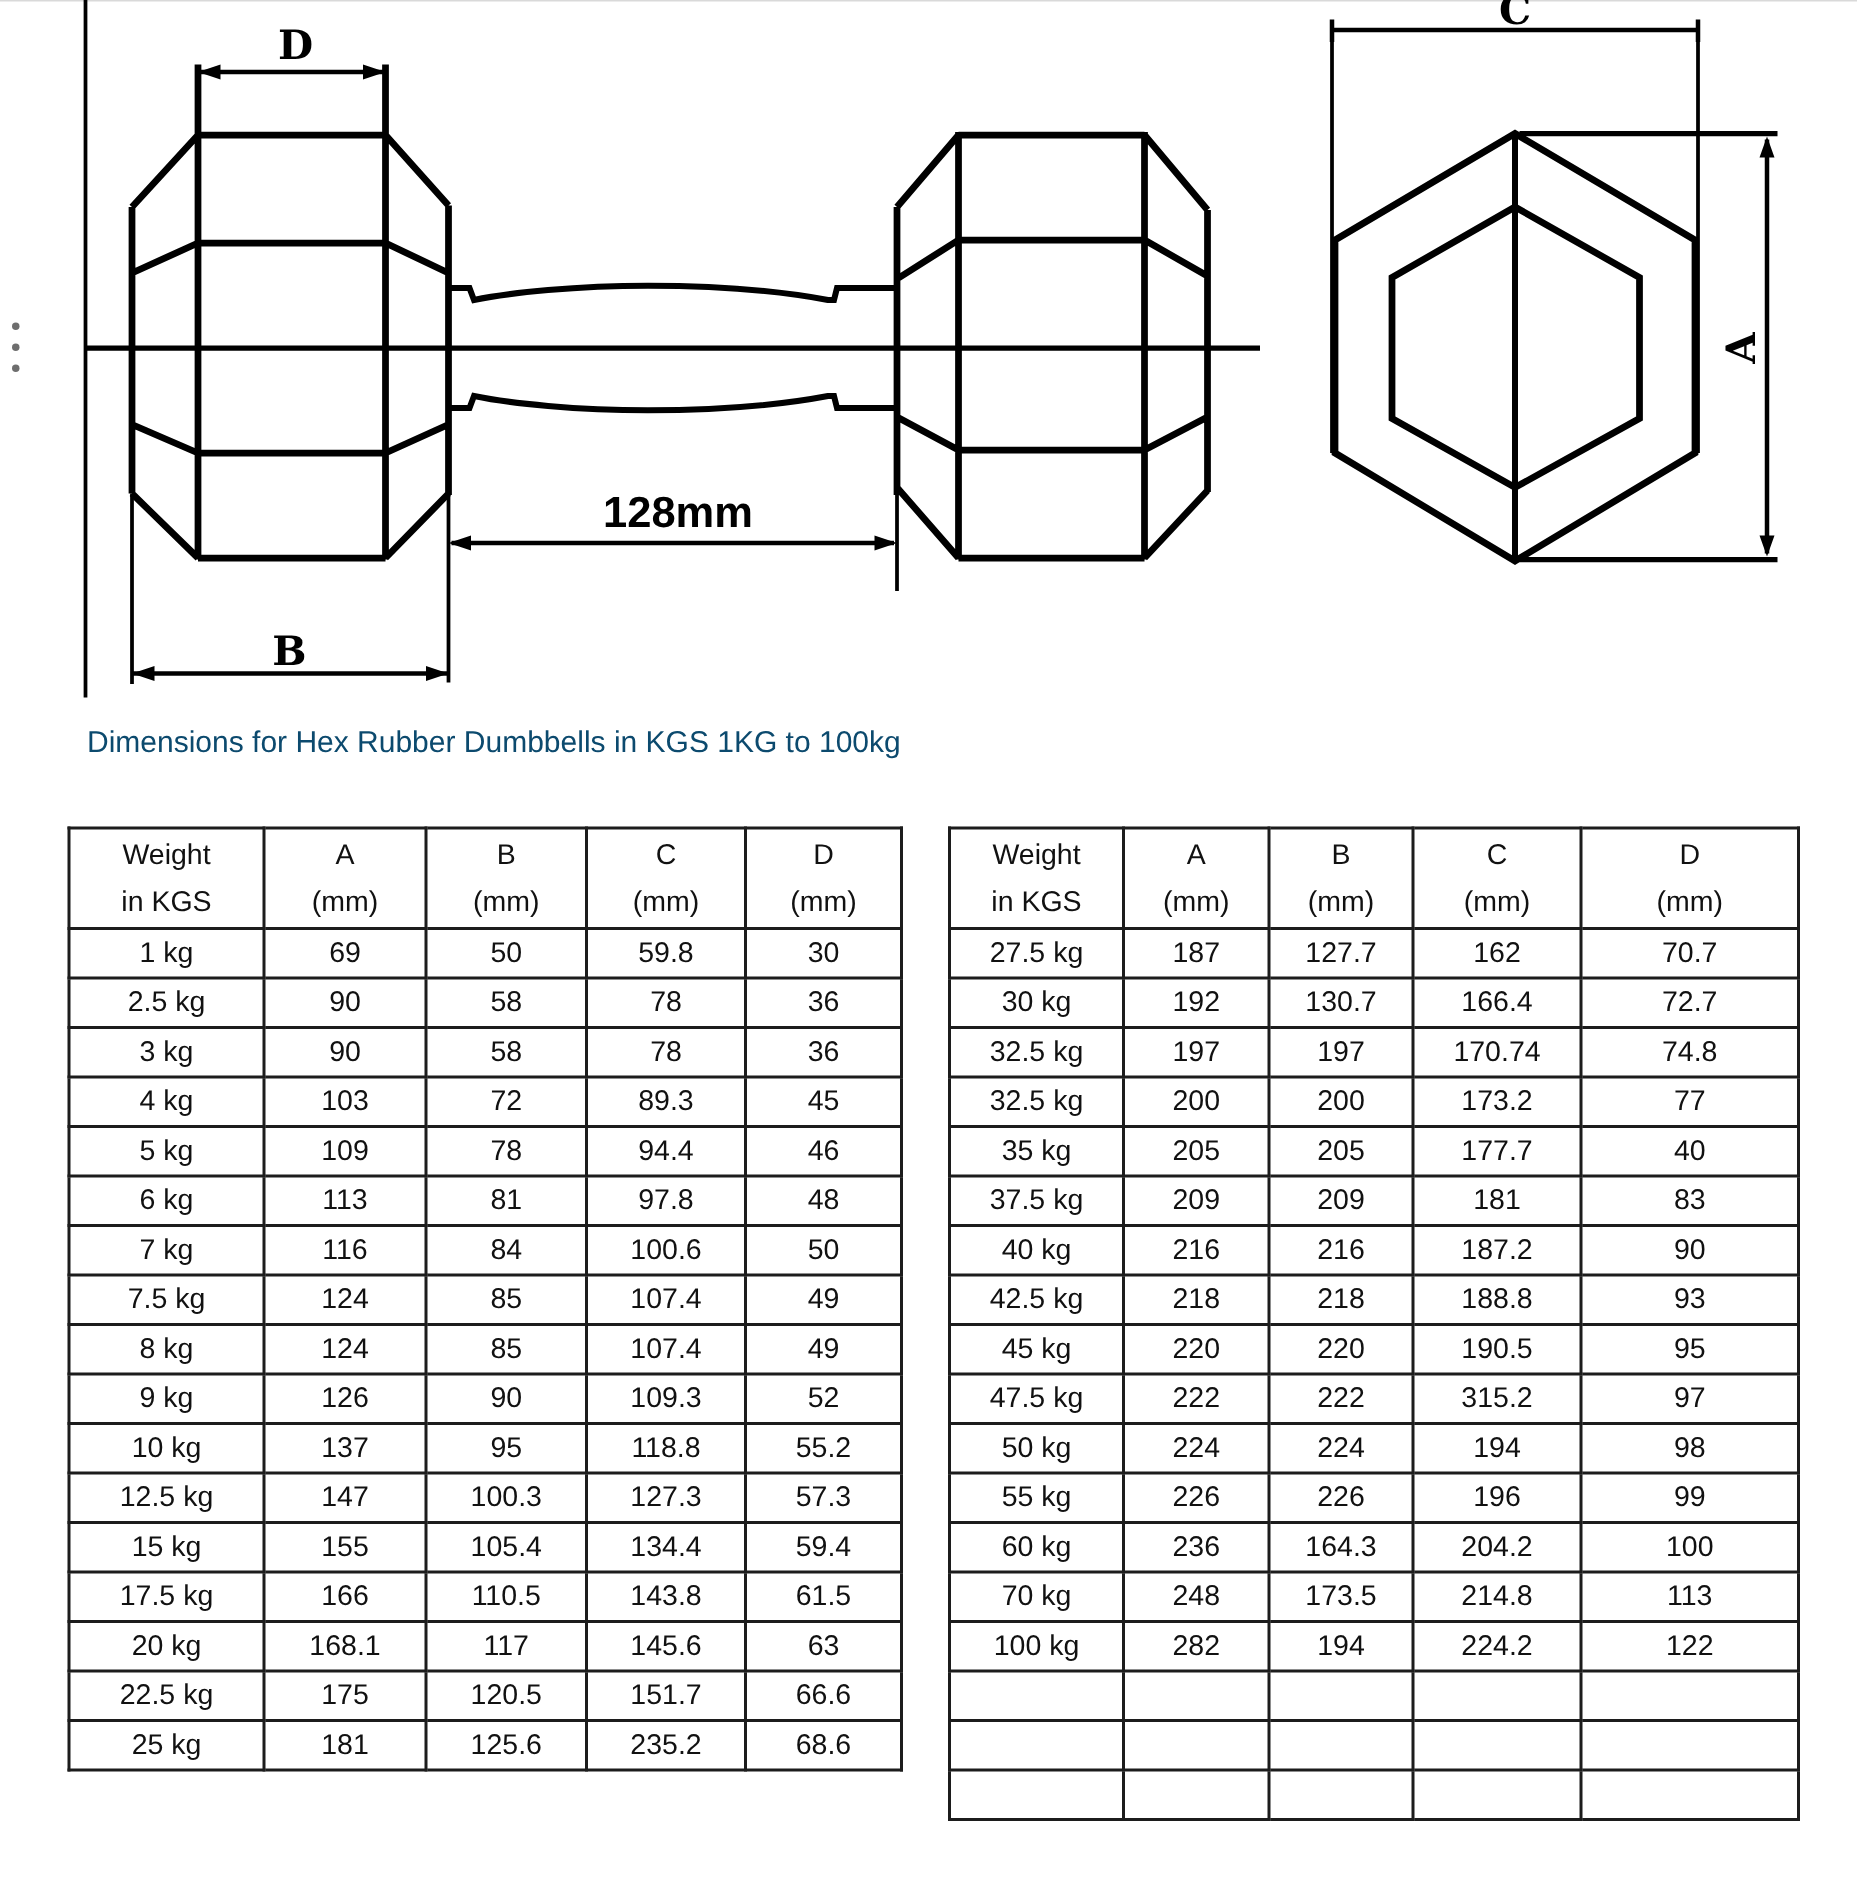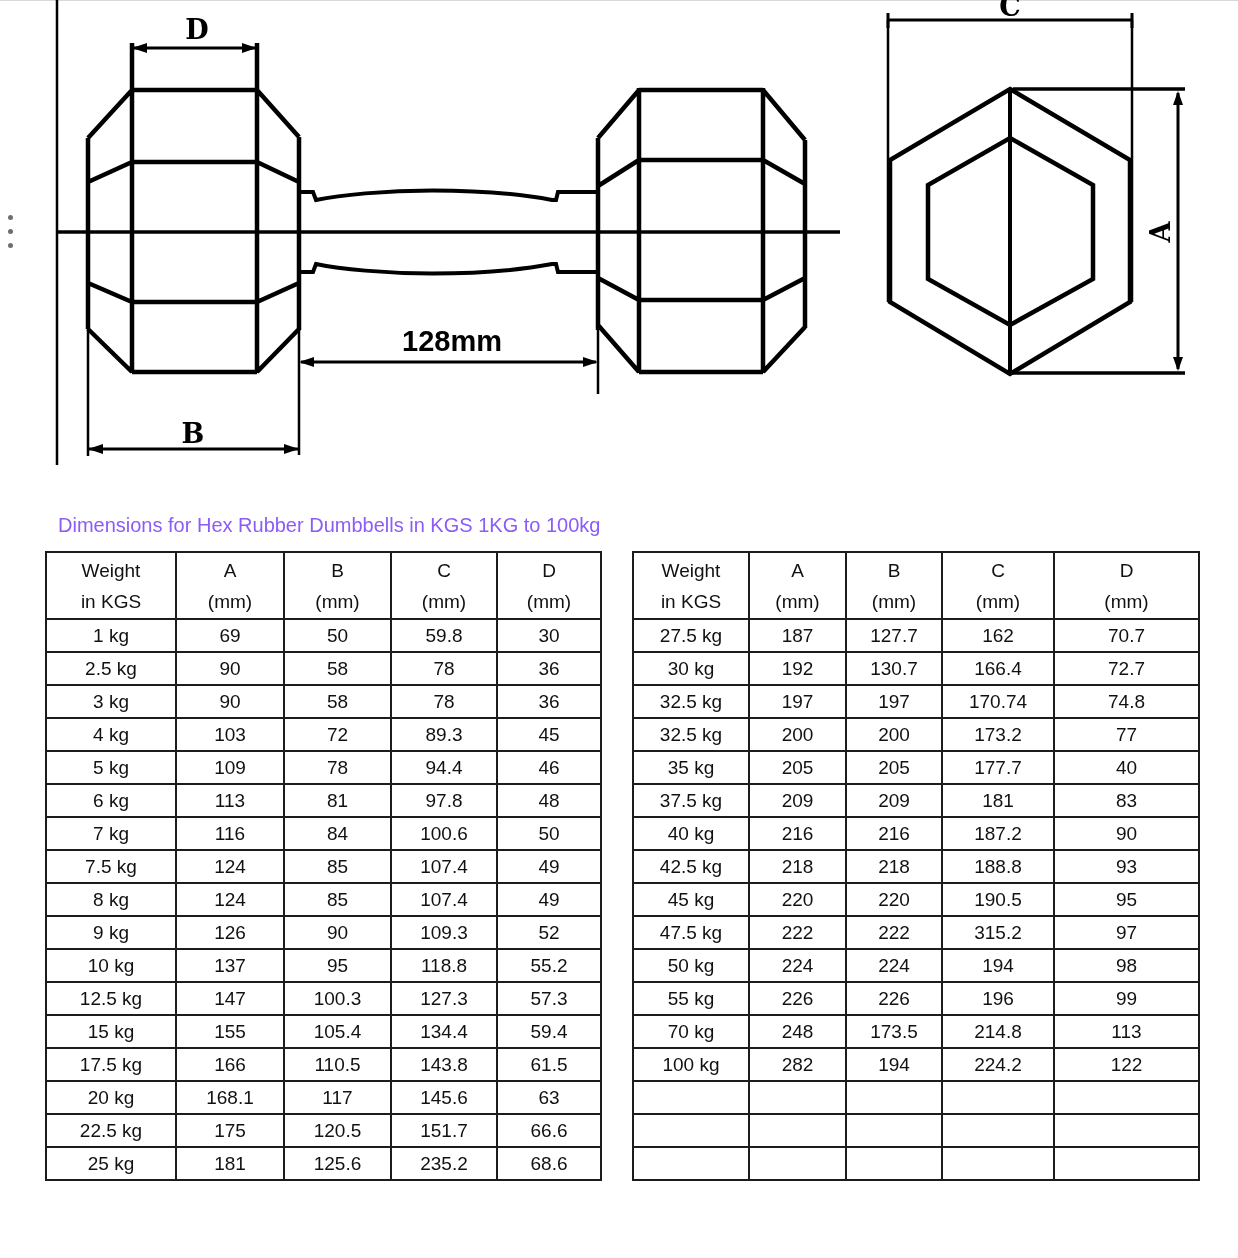--- a/index.html
+++ b/index.html
@@ -6,21 +6,21 @@
   body{
     width:1238px;height:1258px;position:relative;background:#ffffff;
     font-family:"Liberation Sans",sans-serif;overflow:hidden;color:#111;
   }
   .topline{position:absolute;left:0;top:0;width:1238px;height:1px;background:#d9d9d9;}
   .dots{position:absolute;left:8px;top:215px;display:flex;flex-direction:column;gap:9px;}
   .dots span{width:5px;height:5px;border-radius:50%;background:#6e6e6e;}
   svg.drawing{position:absolute;left:0;top:0;}
   .lbl{font-family:"DejaVu Serif",serif;font-weight:bold;font-size:27px;fill:#000;}
   .mm{font-family:"Liberation Sans",sans-serif;font-weight:bold;font-size:29px;fill:#000;}
-  .title{position:absolute;left:58px;top:514px;font-size:20px;color:#8b5cf6;white-space:nowrap;}
+  .title{position:absolute;left:58px;top:484px;font-size:20px;color:#0c4a6e;white-space:nowrap;}
   table{border-collapse:collapse;table-layout:fixed;position:absolute;top:551px;font-size:19px;color:#111;}
   #tblL{left:45px;width:555px;}
   #tblR{left:632px;width:566px;}
   th,td{border:2px solid #1c1c1c;text-align:center;padding:0;font-weight:normal;overflow:hidden;}
   th{height:65px;vertical-align:middle;}
   th div{line-height:31px;}
   td{height:31px;line-height:31px;}
   #tblL col:nth-child(1){width:130px}
   #tblL col:nth-child(2){width:108px}
   #tblL col:nth-child(3){width:107px}
@@ -377,20 +377,27 @@
         <td>98</td>
       </tr>
       <tr>
         <td>55 kg</td>
         <td>226</td>
         <td>226</td>
         <td>196</td>
         <td>99</td>
       </tr>
       <tr>
+        <td>60 kg</td>
+        <td>236</td>
+        <td>164.3</td>
+        <td>204.2</td>
+        <td>100</td>
+      </tr>
+      <tr>
         <td>70 kg</td>
         <td>248</td>
         <td>173.5</td>
         <td>214.8</td>
         <td>113</td>
       </tr>
       <tr>
         <td>100 kg</td>
         <td>282</td>
         <td>194</td>

